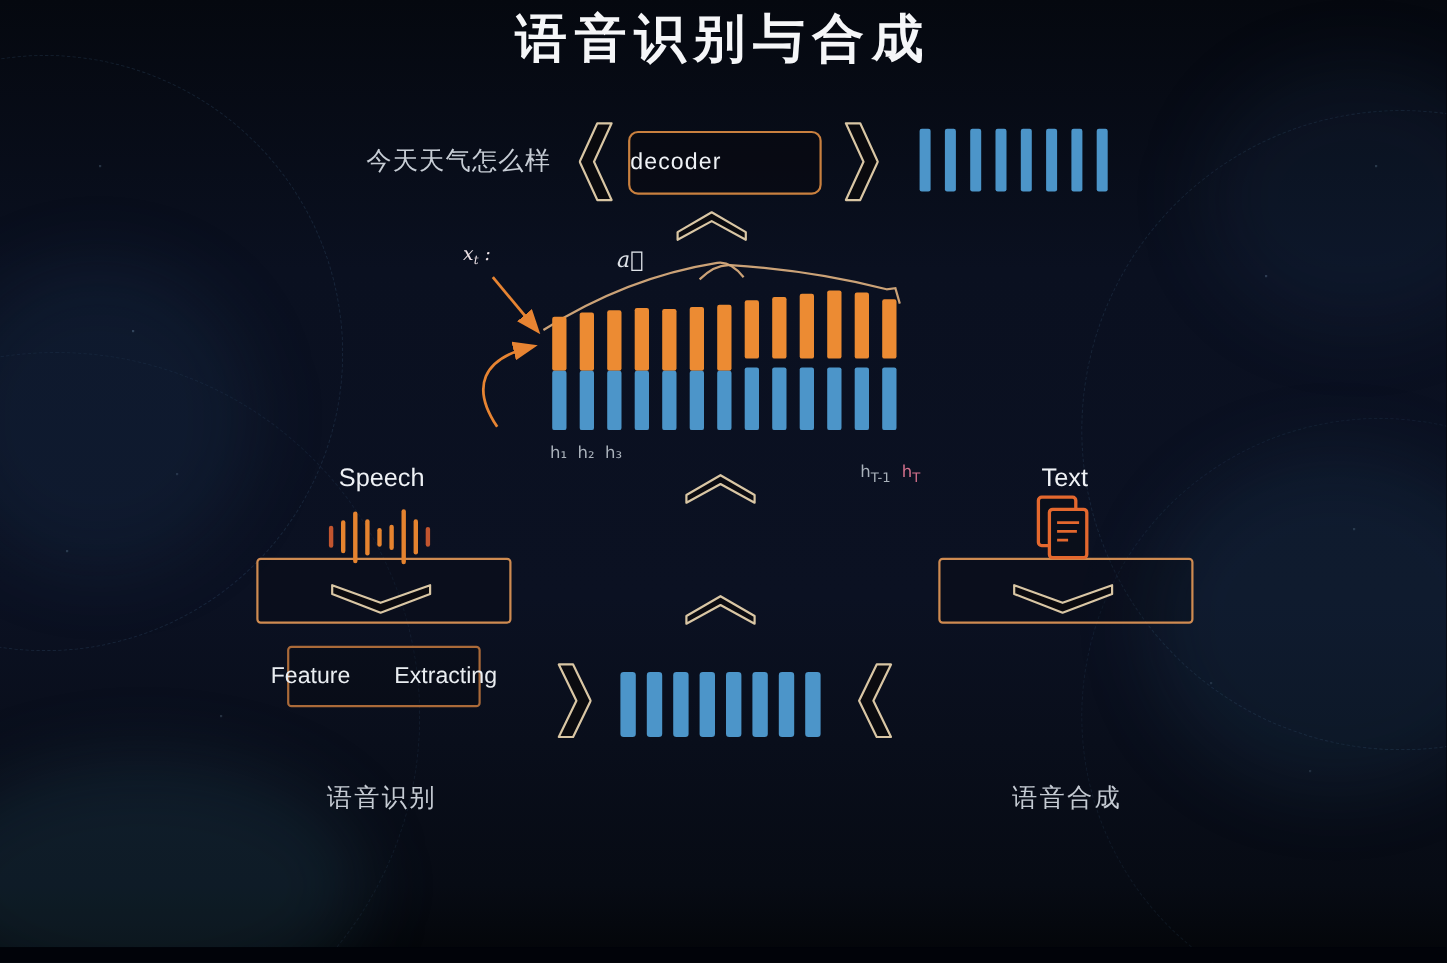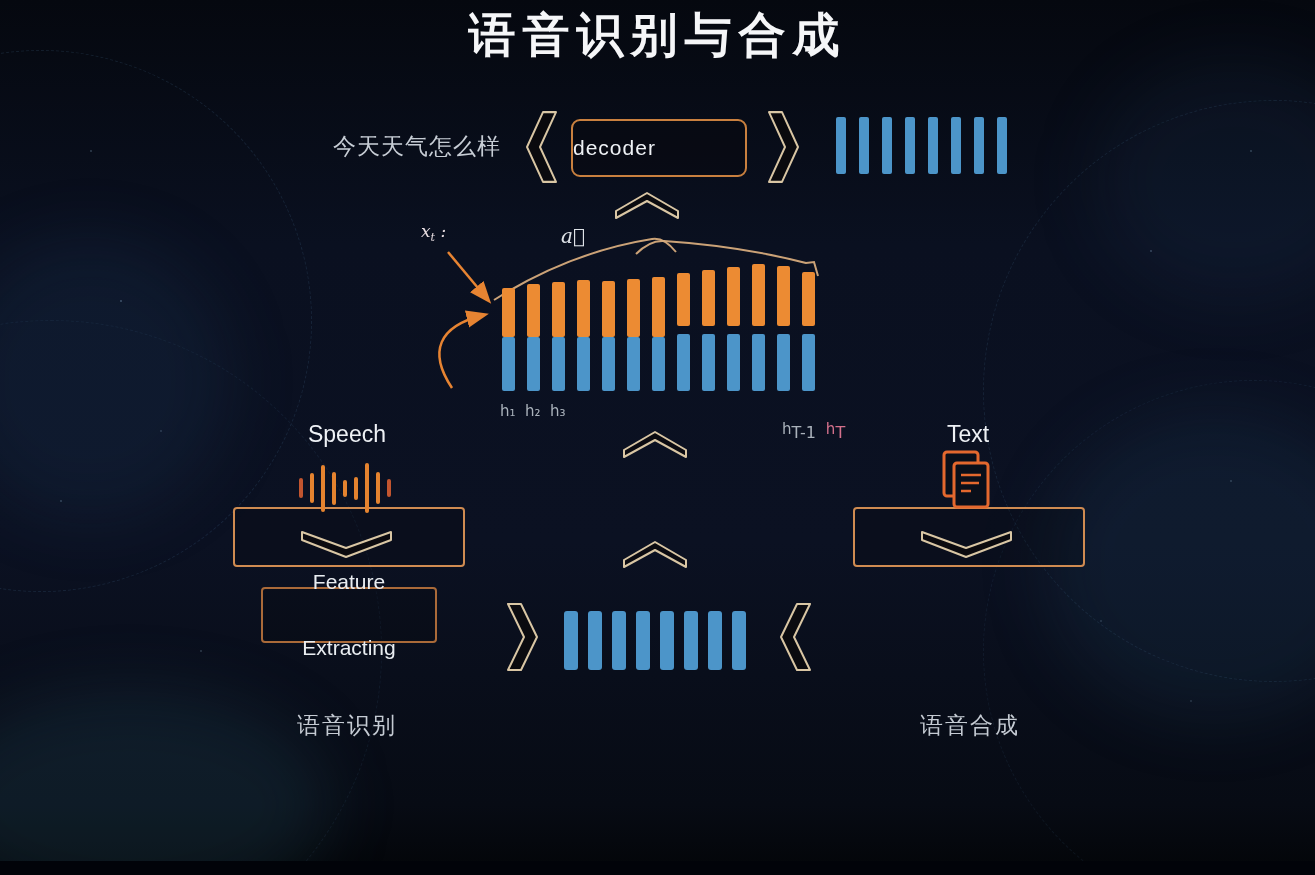--- a/index.html
+++ b/index.html
@@ -48,21 +48,21 @@
 
   
   .obox{position:absolute;border:2px solid var(--boxborder);border-radius:9px;background:rgba(6,5,3,.25);
     display:flex;align-items:center;color:#eef1f5;font-size:21px;letter-spacing:1px;}
   .decoder-box{left:571px;top:119px;width:172px;height:54px;}
   .encoder-box{left:571px;top:466px;width:172px;height:54px;}
   .wbox{position:absolute;border:2px solid #cf8b51;border-radius:4px;background:rgba(6,5,3,.18);}
   .wbox-left{left:233px;top:507px;width:228px;height:56px;}
   .wbox-right{left:853px;top:507px;width:228px;height:56px;}
   .lbox{position:absolute;border:2px solid #aa6a39;border-radius:4px;background:rgba(6,5,3,.18);
-    display:flex;flex-direction:column;align-items:center;justify-content:center;
+    display:flex;align-items:center;justify-content:center;
     color:#e9edf1;font-size:21px;line-height:26px;gap:40px;}
   .lbox-left{left:261px;top:587px;width:172px;height:52px;}
   .lbox-right{left:881px;top:587px;width:172px;height:52px;}
 
   
   .chev{position:absolute;}
   .chev polygon{fill:rgba(12,9,6,.6);stroke:var(--chev);stroke-width:2;stroke-linejoin:round;}
   .chev-l1{left:526px;top:110px;}
   .chev-r1{left:765px;top:110px;}
   .upA{left:614px;top:189px;}
@@ -89,21 +89,21 @@
   .attn-svg{position:absolute;left:410px;top:218px;}
   .x-label{position:absolute;left:421px;top:221px;color:#eadfe3;font-size:17px;
     font-family:"DejaVu Serif",serif;font-style:italic;}
   .x-label sub{font-size:11px;}
   .a-label{position:absolute;left:561px;top:224px;color:#dfe3e8;font-size:20px;
     font-family:"DejaVu Serif",serif;font-style:italic;}
   .h-labels{position:absolute;top:402px;color:#aab2bb;font-size:15px;white-space:pre;
     font-family:"DejaVu Sans",sans-serif;}
   .h-left{left:500px;}
   .h-right{left:763px;}
-  .h-labels sub{font-size:16px;}
+  .h-labels sub{font-size:12px;}
   .h-last{color:#d4718c;margin-left:10px;}
 
   
   #waveform{position:absolute;left:299px;top:462px;height:52px;display:flex;align-items:center;gap:7px;z-index:2;}
   .wave-line{width:4px;background:var(--wave);border-radius:2px;}
   .wave-line:first-child,.wave-line:last-child{background:#c2552f;}
 
   
   .doc-icon{position:absolute;left:936px;top:449px;z-index:2;}
 </style>

